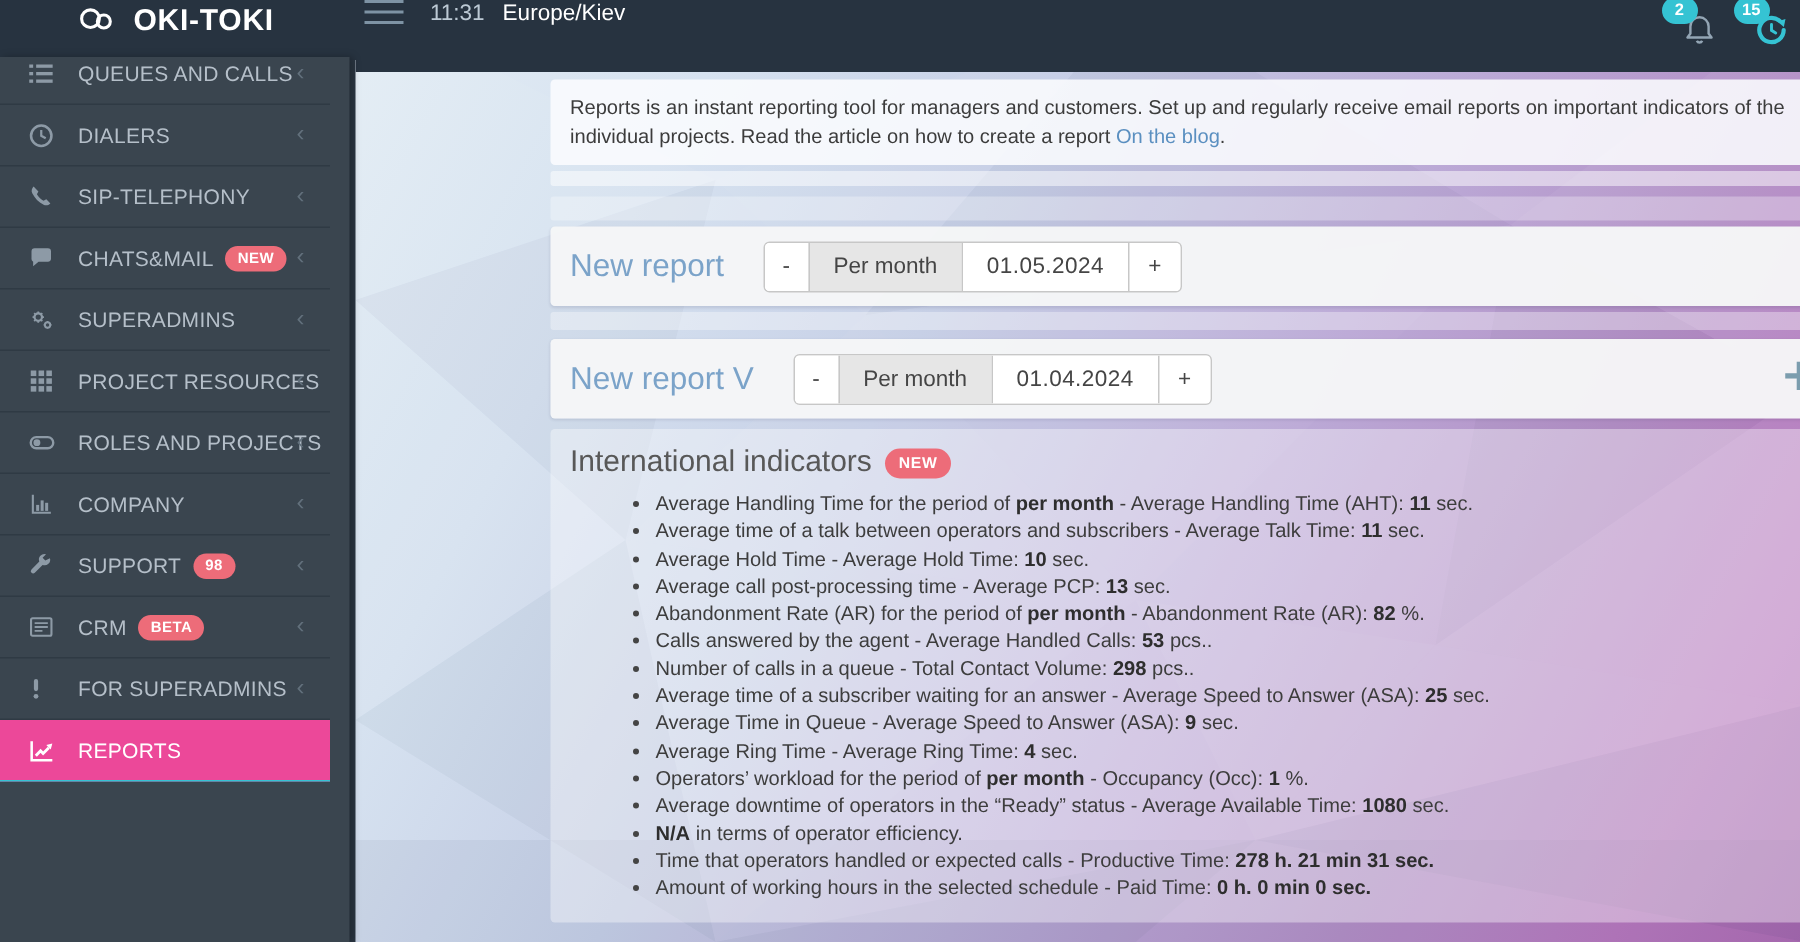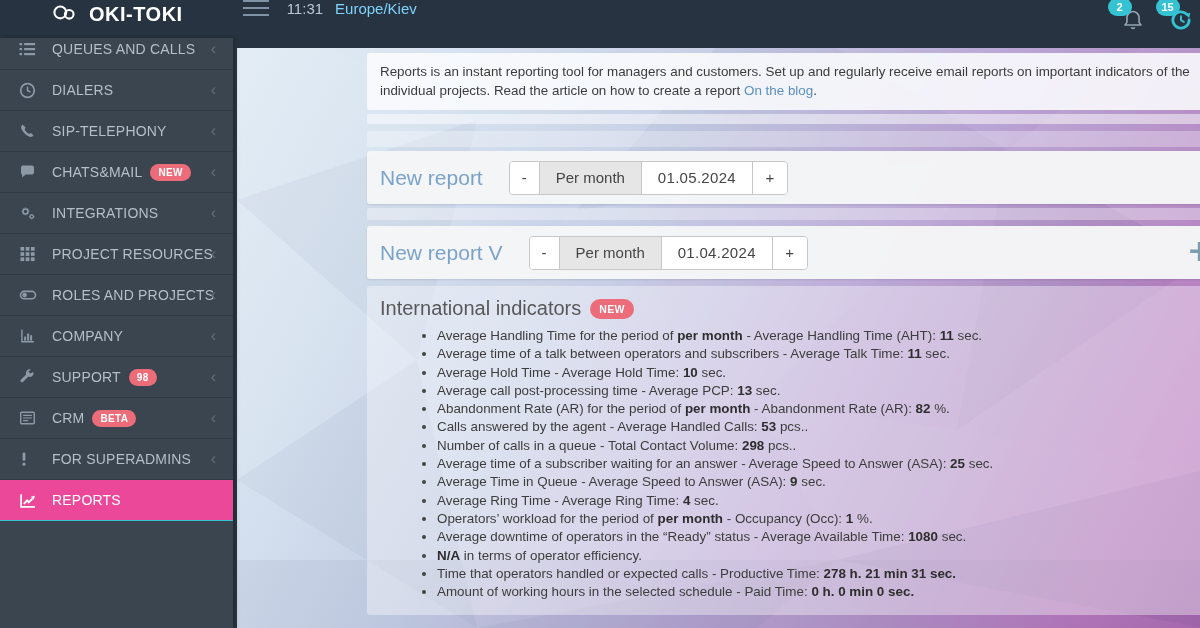--- a/index.html
+++ b/index.html
@@ -10,35 +10,35 @@
   
   .navbar{
     position:absolute;left:0;top:0;width:1200px;height:40px;
     background:#273340;z-index:30;display:flex;align-items:flex-start;padding-left:28px;
   }
   .logo{display:flex;align-items:center;gap:9px;margin-left:22px;}
   .logo-text{color:#fff;font-size:20px;font-weight:700;letter-spacing:.5px;}
   .hamburger{margin-left:60px;display:flex;flex-direction:column;gap:5px;cursor:pointer;}
   .hamburger span{display:block;width:26px;height:2px;background:#7e93a4;}
   .nav-time{margin-left:18px;color:#bcc9d4;font-size:15px;}
-  .nav-tz{margin-left:12px;color:#7dd3fc;font-size:15px;}
+  .nav-tz{margin-left:12px;color:#ffffff;font-size:15px;}
   .nav-right{position:absolute;right:0;top:0;height:40px;display:flex;align-items:center;}
   .nav-ico{position:relative;width:26px;height:26px;margin-right:22px;cursor:pointer;}
   .nav-badge{
     position:absolute;top:-9px;left:-12px;min-width:14px;height:18px;padding:0 5px;
     background:#35c3d3;color:#fff;border-radius:10px;font-size:11px;font-weight:700;
     display:flex;align-items:center;justify-content:center;z-index:2;
   }
   .nav-user{color:#9db2c6;font-size:14px;white-space:nowrap;margin-right:-14px;}
   
   .sidebar{
     position:absolute;left:0;top:38px;width:233px;height:590px;background:#3a454f;
     z-index:40;overflow:hidden;box-shadow:2px 0 5px rgba(0,0,0,.25);
   }
-  .sidebar ul{list-style:none;margin:-9px 0 0 0;padding:0;text-align:center;}
+  .sidebar ul{list-style:none;margin:-9px 13px 0 0;padding:0;text-align:center;}
   .sidebar li{
     height:40px;border-bottom:1px solid #2f3a44;display:flex;align-items:center;
     padding-left:19px;cursor:pointer;position:relative;
   }
   .side-icon{width:20px;height:16px;color:#8d9aa6;flex:0 0 20px;margin-right:13px;display:flex;align-items:center;}
   .side-icon svg{display:block;}
   .side-label{color:#b5bfc9;font-size:14px;letter-spacing:.2px;white-space:nowrap;}
   .side-badge{
     margin-left:8px;background:#ed6c79;color:#fff;font-size:10px;font-weight:700;
     padding:3px 8px;border-radius:10px;letter-spacing:.3px;
@@ -233,21 +233,21 @@
       </li>
       <li>
         <span class="side-icon">
           <svg width="17" height="16" viewBox="0 0 16 16" stroke="currentColor" fill="none">
             <circle cx="6" cy="6.4" r="2.5" stroke-width="1.5"></circle>
             <path d="M6 2.6v1M6 9.2v1M2.2 6.4h1M8.8 6.4h1M3.3 3.7l.7.7M8 8.4l.7.7M8.7 3.7l-.7.7M3.9 8.4l-.6.7" stroke-width="1.2"></path>
             <circle cx="12.2" cy="11.6" r="1.8" stroke-width="1.3"></circle>
             <path d="M12.2 9v.8M12.2 13.4v.8M9.6 11.6h.8M14 11.6h.8" stroke-width="1.1"></path>
           </svg>
         </span>
-        <span class="side-label">INTEGRATIONS</span>
+        <span class="side-label">SUPERADMINS</span>
         <span class="chevron">‹</span>
       </li>
       <li>
         <span class="side-icon">
           <svg width="17" height="16" viewBox="0 0 16 16" fill="currentColor">
             <rect x="1" y="1" width="3.7" height="3.7"></rect>
             <rect x="6.2" y="1" width="3.7" height="3.7"></rect>
             <rect x="11.4" y="1" width="3.7" height="3.7"></rect>
             <rect x="1" y="6.2" width="3.7" height="3.7"></rect>
             <rect x="6.2" y="6.2" width="3.7" height="3.7"></rect>

